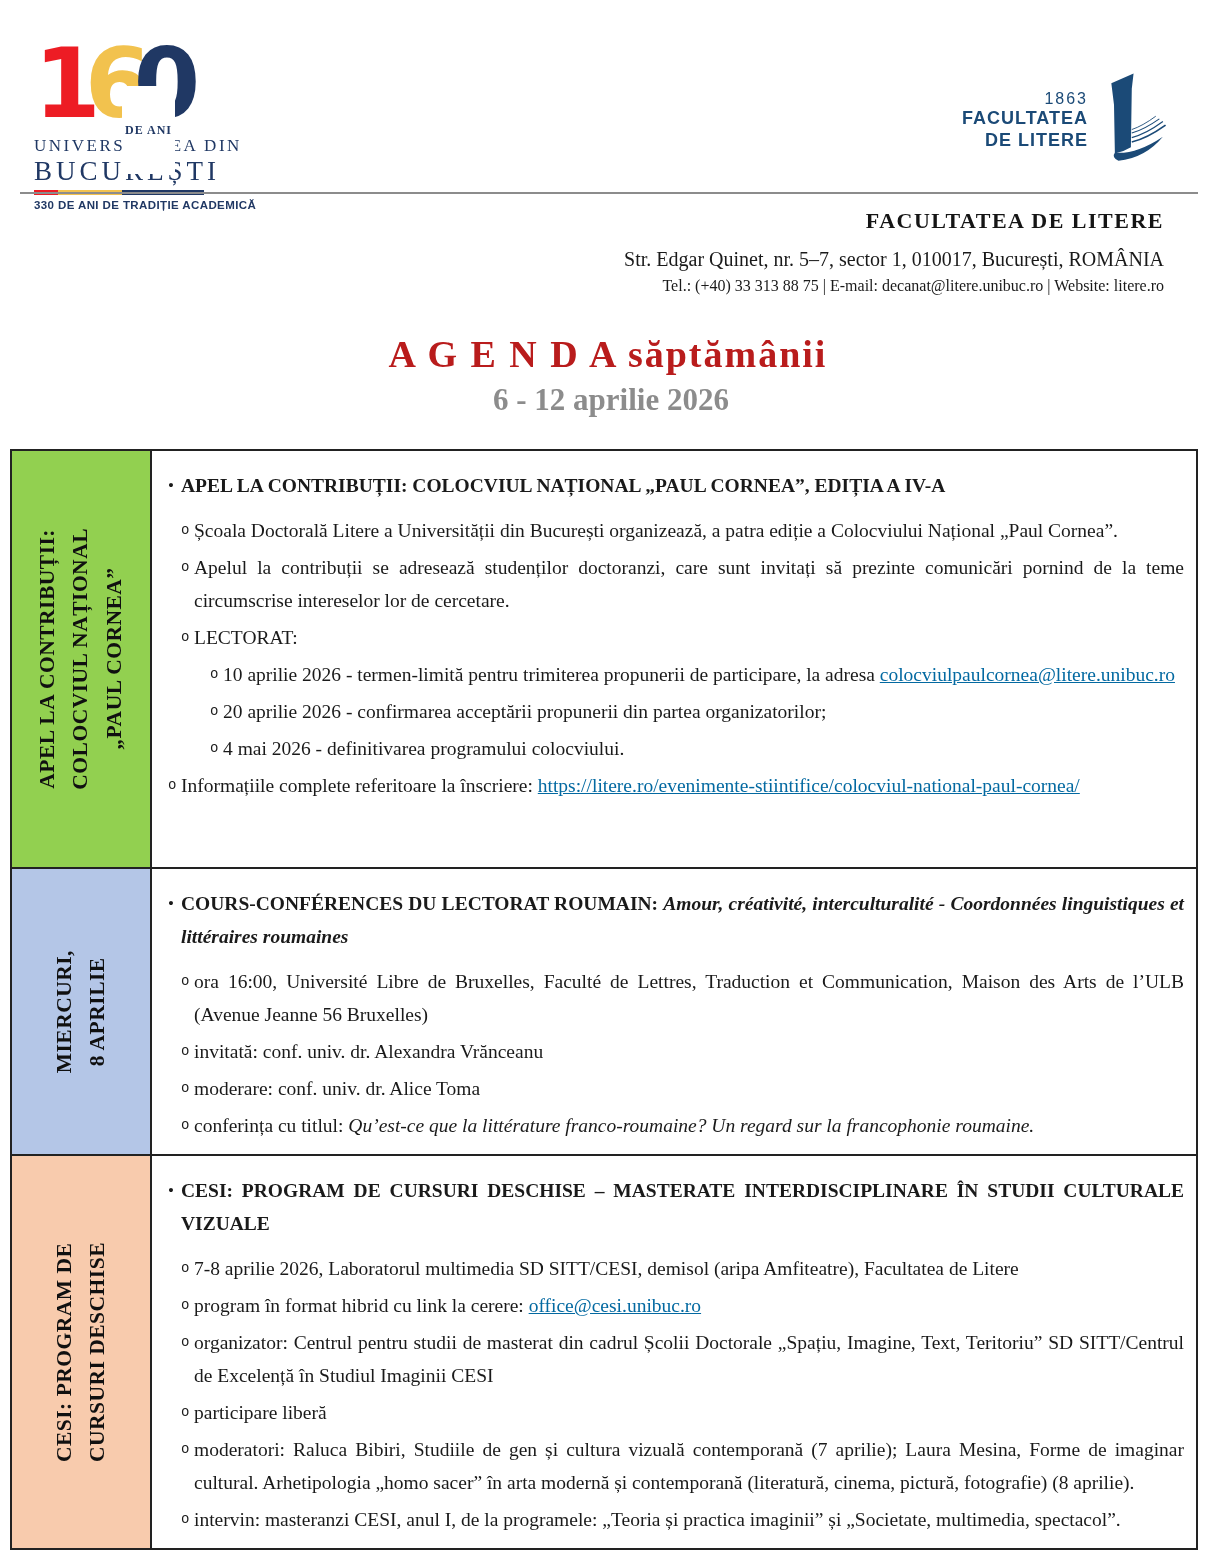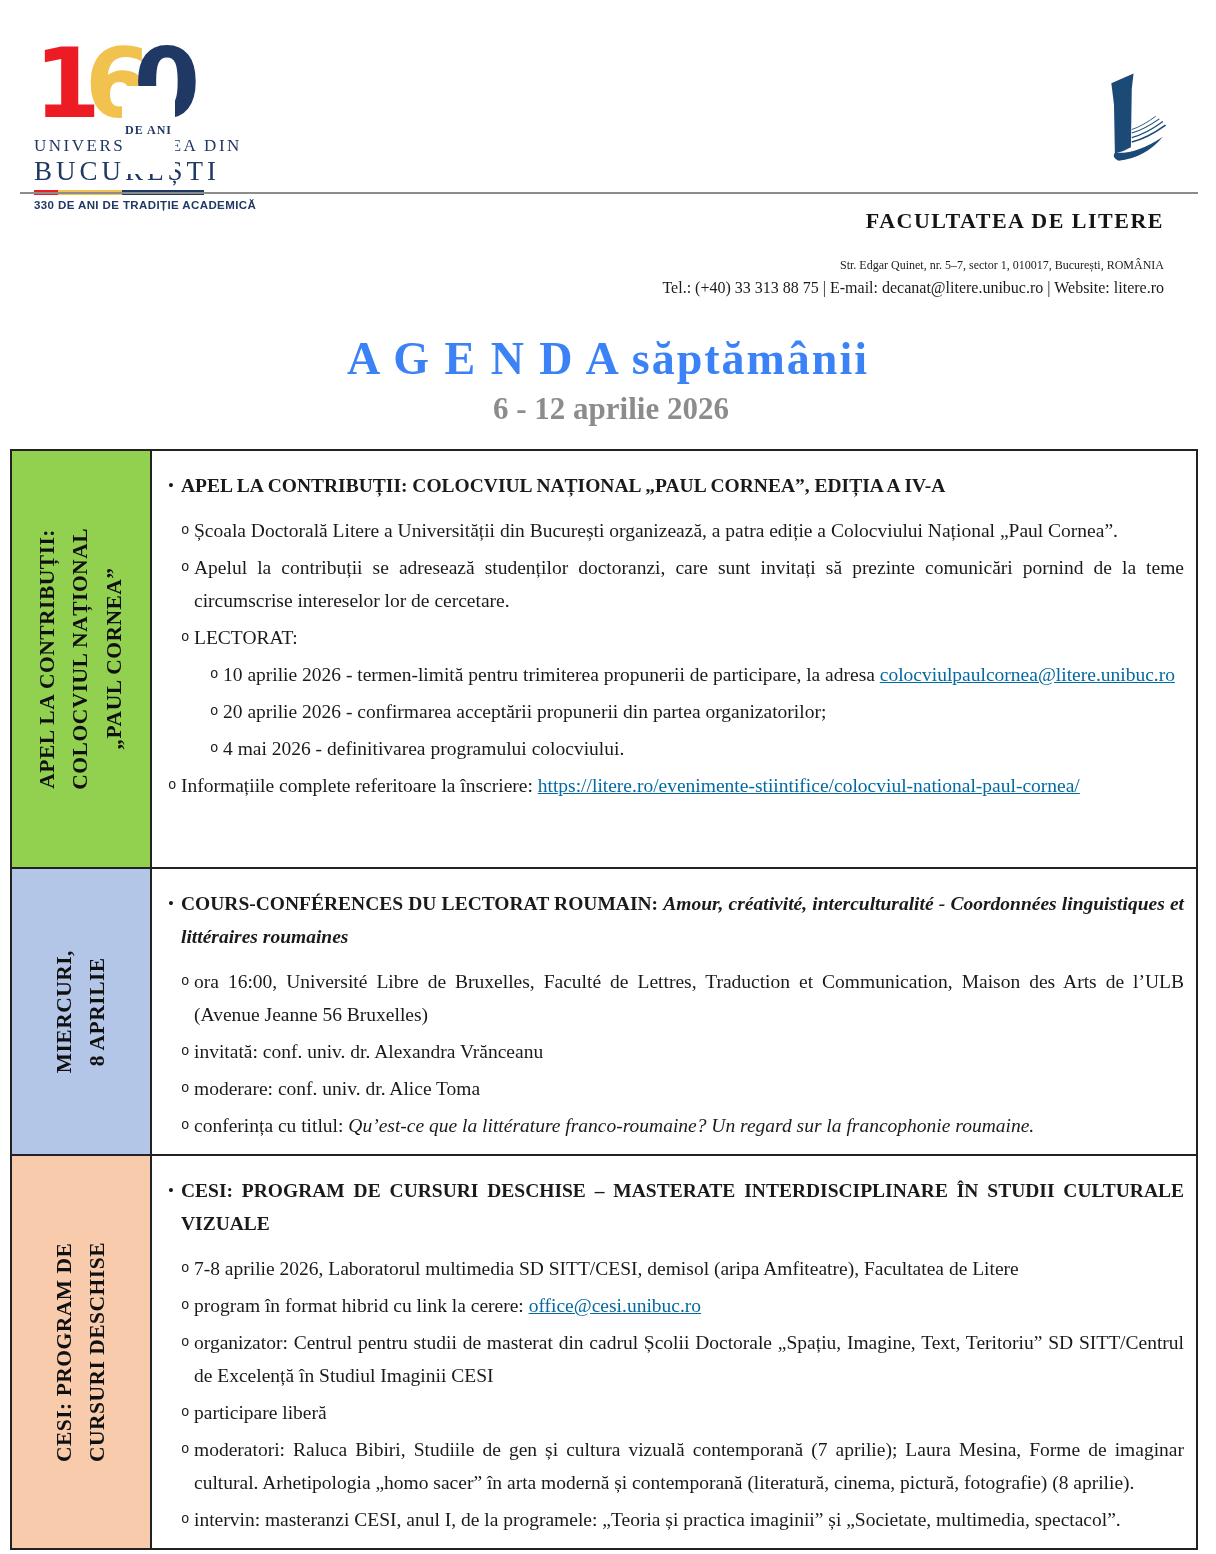--- a/index.html
+++ b/index.html
@@ -28,26 +28,26 @@
   .logo-right{position:absolute;right:46px;top:68px;display:flex;align-items:flex-start;}
   .lr-text{text-align:right;color:#1b4a77;font-family:"Liberation Sans",sans-serif;margin-top:22px;}
   .lr-year{font-size:16px;letter-spacing:2px;}
   .lr-name{font-size:18px;font-weight:bold;letter-spacing:1px;line-height:1.2;}
   .book{margin-left:2px;}
 
   
   .top-rule{position:absolute;top:192px;left:20px;width:1178px;border-top:2px solid #8c8c8c;}
   .dept{position:absolute;top:208px;right:52px;text-align:right;}
   .dept-name{font-size:22px;font-weight:bold;letter-spacing:1.5px;color:#151515;}
-  .dept-addr{font-size:12px;margin-top:24px;}
+  .dept-addr{font-size:20px;margin-top:14px;}
   .dept-tel{font-size:16px;margin-top:6px;}
 
   
   .titlewrap{position:absolute;top:332px;left:0;width:100%;text-align:center;}
-  .title{font-size:46px;font-weight:bold;color:#3b82f6;letter-spacing:2px;}
+  .title{font-size:38px;font-weight:bold;color:#b91c1c;letter-spacing:2px;}
   .subtitle{font-size:31px;font-weight:bold;color:#8c8c8c;margin-top:6px;padding-left:6px;}
 
   
   .agenda{position:absolute;top:449px;left:10px;width:1188px;border:2px solid #222;box-sizing:border-box;}
   .row{display:flex;}
   .row.bdr{border-bottom:2px solid #222;}
   .row1{min-height:416px;} .row2{min-height:285px;} .row3{min-height:379px;}
   .rowhead{width:138px;flex:0 0 138px;border-right:2px solid #222;
            display:flex;align-items:center;justify-content:center;}
   .row1 .rowhead{background:#92d050;}
@@ -86,20 +86,25 @@
     <div class="uni2">BUCUREȘTI</div>
     <div class="bar">
       <span class="r"></span>
       <span class="y"></span>
       <span class="b"></span>
     </div>
     <div class="uni3">330 DE ANI DE TRADIȚIE ACADEMICĂ</div>
   </div>
 
   <div class="logo-right">
+    <div class="lr-text">
+      <div class="lr-year">1863</div>
+      <div class="lr-name">FACULTATEA</div>
+      <div class="lr-name">DE LITERE</div>
+    </div>
     <svg class="book" width="80" height="100" viewBox="0 0 90 110">
       <path d="M24 16 L49 5 L47 22 L46 88 Q38 93 28 95 L27 40 L24 16 Z" fill="#1b4a77"></path>
       <path d="M28 94 Q52 96 82 76 Q62 100 32 103 Q24 99 28 94 Z" fill="#1b4a77"></path>
       <path d="M47 82 Q64 78 85 63" stroke="#1b4a77" stroke-width="2" fill="none"></path>
       <path d="M47 77 Q63 73 82 59" stroke="#1b4a77" stroke-width="1.4" fill="none"></path>
       <path d="M47 72 Q61 68 78 56" stroke="#1b4a77" stroke-width="1.2" fill="none"></path>
       <path d="M47 68 Q59 64 74 53" stroke="#1b4a77" stroke-width="1" fill="none"></path>
     </svg>
   </div>
 

